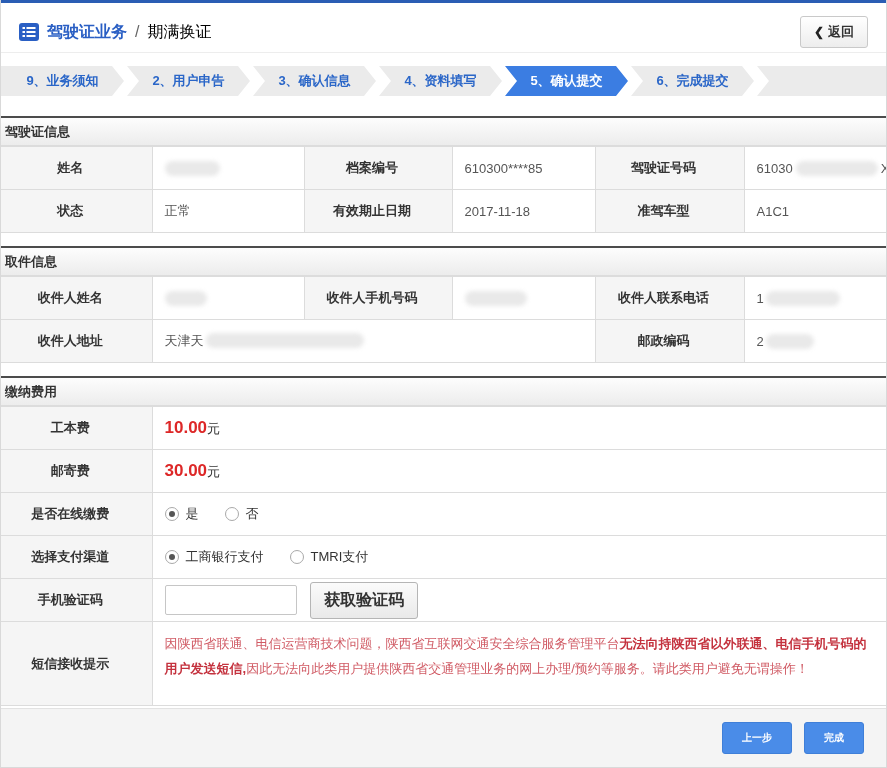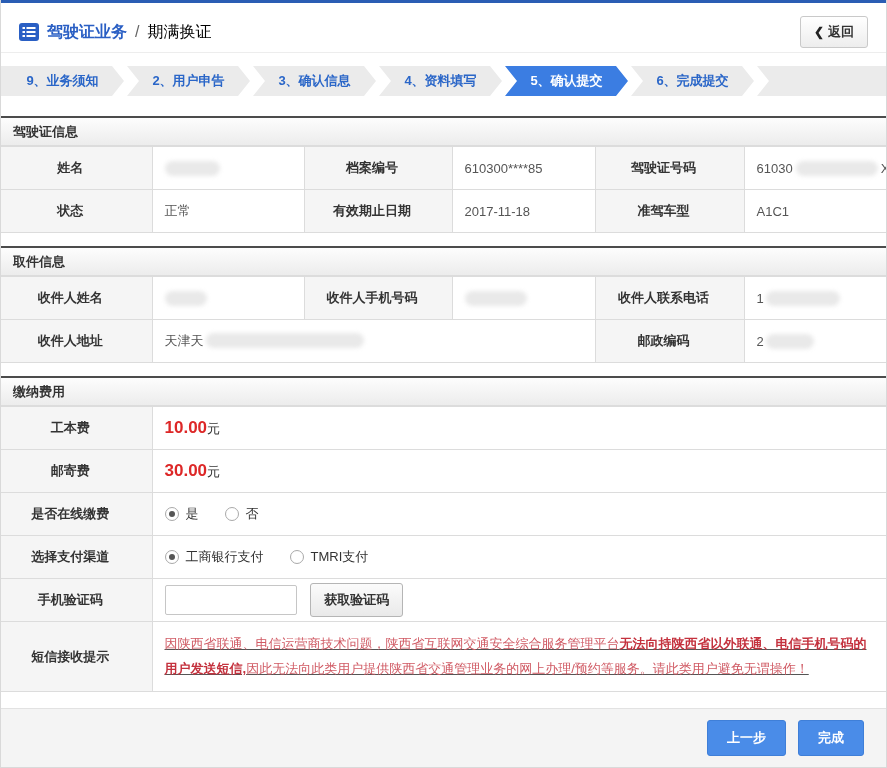--- a/index.html
+++ b/index.html
@@ -32,21 +32,21 @@
   .step:first-child { clip-path:polygon(0 0, calc(100% - 12px) 0, 100% 50%, calc(100% - 12px) 100%, 0 100%); }
   .step.active { background:#3b7de2; color:#fff; }
   .step-fill { flex:1 1 auto; height:30px; background:#ebebeb;
     clip-path:polygon(0 0, 100% 0, 100% 100%, 0 100%, 12px 50%); }
 
   
   .section { margin-top:20px; }
   .section.tight { margin-top:13px; }
   .sec-head { border-top:2px solid #4c4c4c; border-bottom:1px solid #dcdcdc;
     background:linear-gradient(#fdfdfd,#ececec); height:30px; line-height:28px;
-    padding-left:12px; font-weight:bold; color:#333; font-size:13px; }
+    padding-left:4px; font-weight:bold; color:#333; font-size:13px; }
   table { width:100%; border-collapse:collapse; table-layout:fixed; }
   td { border:1px solid #dcdcdc; height:43px; font-size:13px; overflow:hidden; white-space:nowrap; }
   td.lbl { background:#f5f5f5; text-align:center; padding-right:12px; font-weight:bold; color:#333; }
   td.val { background:#fff; text-align:left; padding-left:12px; color:#555; }
   tr > td:first-child { border-left:none; }
   tr > td:last-child { border-right:none;margin-left:22px; }
 
   .redact { display:inline-block; background:#e9e9e9; border-radius:8px; height:15px;
     filter:blur(2px); vertical-align:-3px; }
 
@@ -54,31 +54,31 @@
   .amount { color:#dd2727; font-weight:bold; font-size:17px; }
   .unit { color:#333; font-size:13px; }
   .radio { display:inline-block; width:14px; height:14px; border:1px solid #a9a9a9;
     border-radius:50%; background:#fff; vertical-align:-3px; position:relative; cursor:pointer; }
   .radio.checked::after { content:""; position:absolute; left:3px; top:3px; width:6px; height:6px;
     border-radius:50%; background:#555; }
   .radio-lbl { margin:0 26px 0 7px; color:#333; }
   .code-input { width:132px; height:30px; border:1px solid #c6c6c6; border-radius:2px;
     margin-right:10px; vertical-align:middle; padding:0 6px; font-size:13px; }
   .btn-code { background:linear-gradient(#fbfbfb,#e9e9e9); border:1px solid #b5b5b5; border-radius:3px;
-    padding:7px 13px; font-size:13px; font-weight:bold; color:#333; cursor:pointer; vertical-align:middle; }
-  td.notice-cell { white-space:normal; line-height:1.9; padding:10px 14px 10px 12px; height:70px;text-decoration:underline; }
+    padding:7px 13px; font-size:16px; font-weight:bold; color:#333; cursor:pointer; vertical-align:middle; }
+  td.notice-cell { white-space:normal; line-height:1.9; padding:10px 14px 24px 12px; height:70px; }
   .notice { color:#d05a64; font-size:13px; }
   .notice b { color:#c4323e; font-weight:bold; }
 
   
   .footer { position:absolute; left:0; right:0; bottom:0; height:59px; background:#f4f4f4;
     border-top:1px solid #e2e2e2; display:flex; align-items:center; justify-content:flex-end;
     gap:12px; padding-right:22px; }
   .btn-blue { background:#4a8ce8; color:#fff; font-weight:bold; border:1px solid #3f7fd8;
-    border-radius:3px; padding:8px 19px; font-size:13px; cursor:pointer; }
+    border-radius:3px; padding:8px 19px; font-size:10px; cursor:pointer; }
 
   .doc-icon { width:20px; height:20px; flex:0 0 20px; }
 </style>
 </head>
 <body>
 
 <div class="page">
   <div class="topline"></div>
 
   <div class="header">

